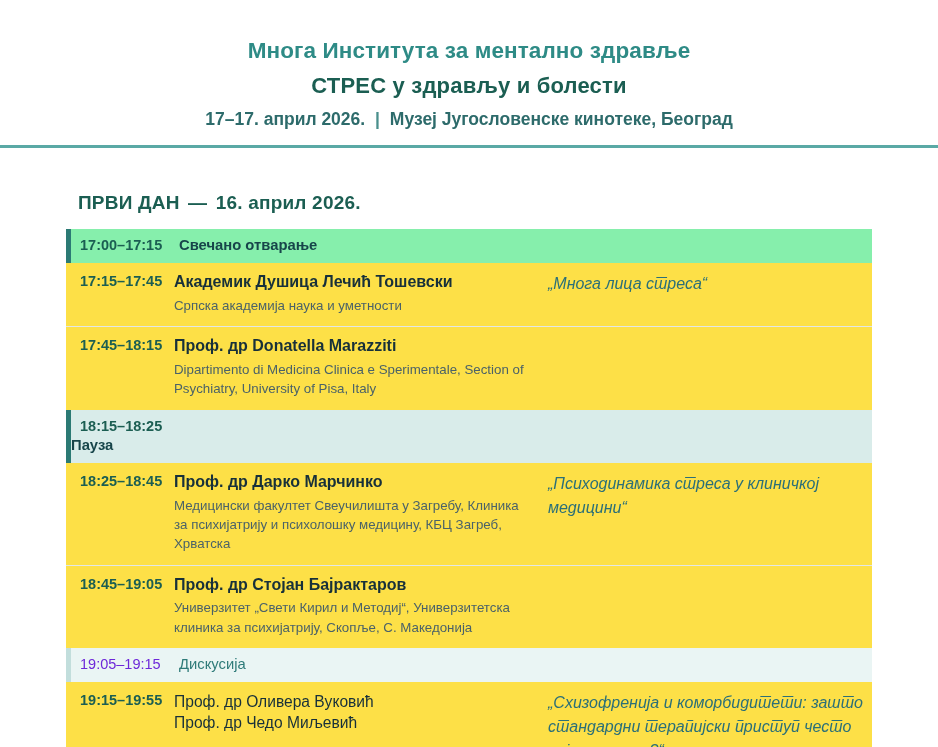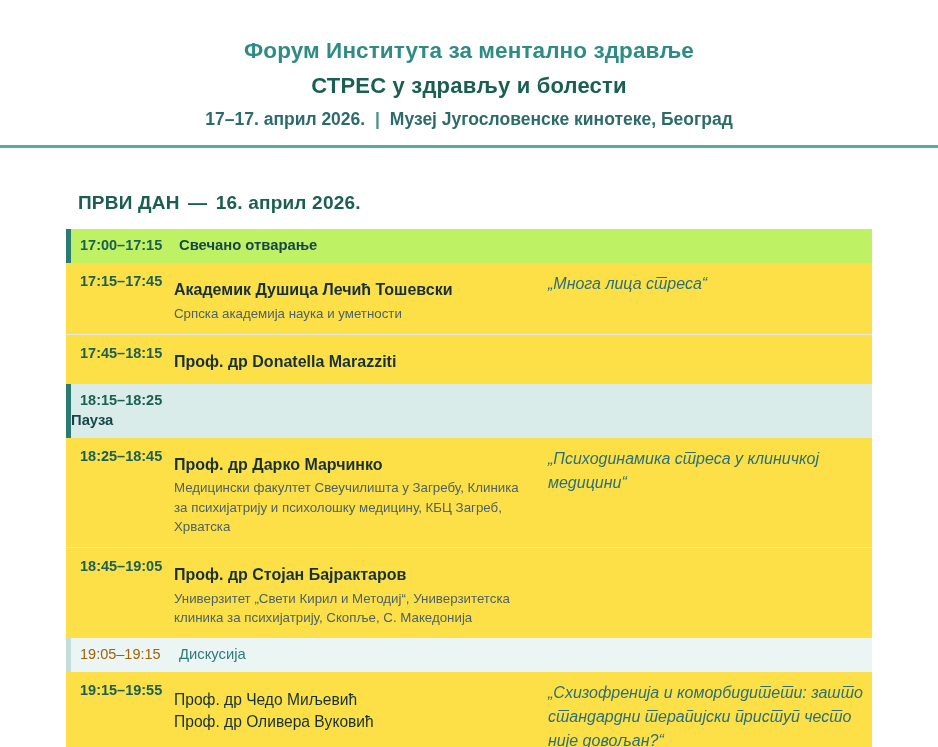--- a/index.html
+++ b/index.html
@@ -83,48 +83,47 @@
     border-top: 1px solid #e2e7e7;
     padding: 9px 0 11px 0;
   }
   .row.session.first-session { border-top: none; }
 
   
   .row.strip {
     border-left: 5px solid #2b7a74;
     padding: 7px 0 7px 0;
   }
-  .row.strip.tint-strong { background: #bef264; }
+  .row.strip.tint-strong { background: #86efac; }
   .row.strip.tint-mid    { background: #d9ecea; flex-direction: column; }
   .row.strip.tint-light  {
     background: #eaf5f4;
     border-left-color: #c2dedc;
   }
 
   .time {
     flex: 0 0 auto;
     width: 108px;
     padding-left: 12px;
     box-sizing: border-box;
     font-size: 14.5px;
     font-weight: bold;
     color: #1b5e52;
     line-height: 1.35;
     white-space: nowrap;
   }
   .row.strip .time { padding-left: 9px; }
   .row.session .time { padding-left: 14px; }
-  .time.muted { font-weight: normal; color: #a16207; }
+  .time.muted { font-weight: normal; color: #6d28d9; }
 
   .body-col {
     flex: 0 0 auto;
     width: 372px;
     box-sizing: border-box;
     padding-right: 12px;
-    margin-top: 8px;
   }
   .title-col {
     flex: 1 1 auto;
     box-sizing: border-box;
     padding-left: 2px;
   }
 
   .speaker {
     font-size: 16px;
     font-weight: bold;
@@ -164,21 +163,21 @@
     font-size: 16px;
     font-style: italic;
     color: #2b6f78;
     line-height: 1.5;
   }
 </style>
 </head>
 <body>
 
 <div class="header">
-  <div class="kicker">Форум Института за ментално здравље</div>
+  <div class="kicker">Многа Института за ментално здравље</div>
   <div class="main-title">СТРЕС у здрављу и болести</div>
   <div class="subline">
     <span>17–17. април 2026.</span>
     <span class="sep">|</span>
     <span>Музеј Југословенске кинотеке, Београд</span>
   </div>
 </div>
 <div class="header-rule"></div>
 
 <div class="day-heading">
@@ -202,20 +201,21 @@
     </div>
     <div class="title-col">
       <div class="talk-title">„Многа лица стреса“</div>
     </div>
   </div>
 
   <div class="row session">
     <div class="time">17:45–18:15</div>
     <div class="body-col">
       <div class="speaker">Проф. др Donatella Marazziti</div>
+      <div class="affil">Dipartimento di Medicina Clinica e Sperimentale, Section of Psychiatry, University of Pisa, Italy</div>
     </div>
   </div>
 
   <div class="row strip tint-mid">
     <div class="time">18:15–18:25</div>
     <div class="strip-label">Пауза</div>
   </div>
 
   <div class="row session first-session">
     <div class="time">18:25–18:45</div>
@@ -237,21 +237,21 @@
   </div>
 
   <div class="row strip tint-light">
     <div class="time muted">19:05–19:15</div>
     <div class="strip-label muted">Дискусија</div>
   </div>
 
   <div class="row session first-session">
     <div class="time">19:15–19:55</div>
     <div class="body-col">
+      <div class="presenter">Проф. др Оливера Вуковић</div>
       <div class="presenter">Проф. др Чедо Миљевић</div>
-      <div class="presenter">Проф. др Оливера Вуковић</div>
     </div>
     <div class="title-col">
       <div class="talk-title">„Схизофренија и коморбидитети: зашто стандардни терапијски приступ често није довољан?“</div>
     </div>
   </div>
 
 </div>
 
 </body></html>

